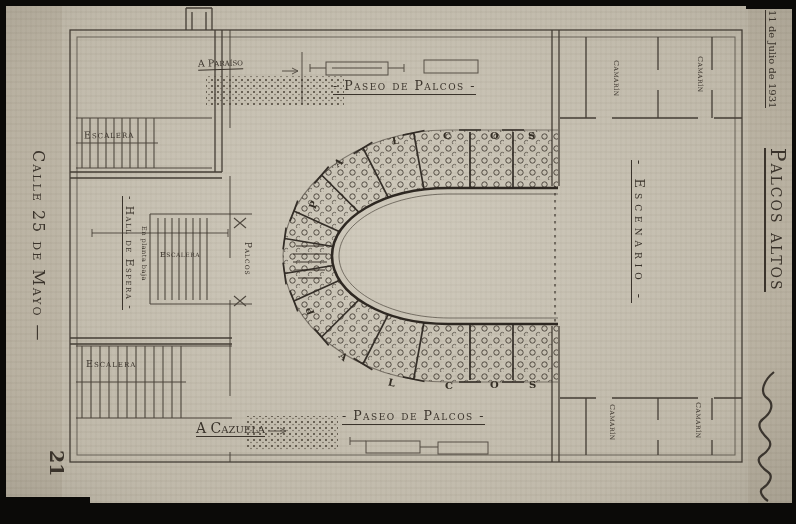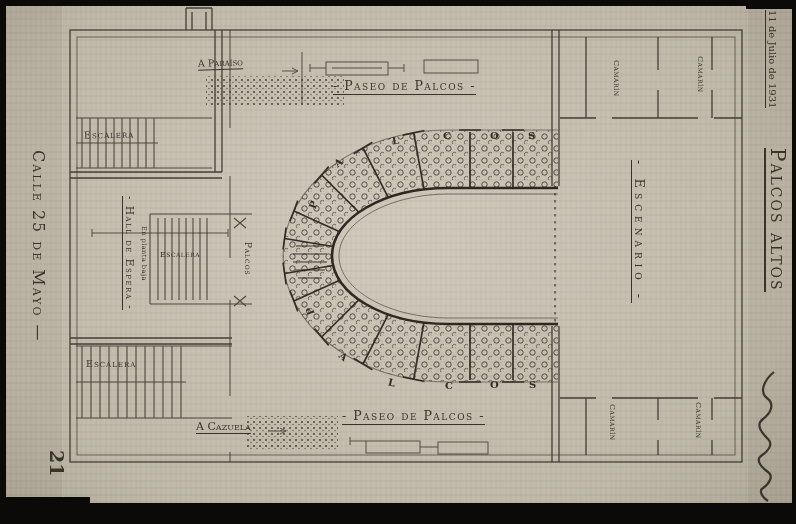--- a/index.html
+++ b/index.html
@@ -117,21 +117,21 @@
 <div class="lbl sc ul" style="left:333px;top:80px;font-size:12.5px;letter-spacing:1.5px;">- Paseo de Palcos -</div>
 <div class="lbl sc ul" style="left:342px;top:410px;font-size:12.5px;letter-spacing:1.5px;">- Paseo de Palcos -</div>
 <div class="lbl v sc ul" style="left:646px;top:160px;font-size:13px;letter-spacing:5px;">- Escenario -</div>
 <div class="lbl v sc ul" style="left:135px;top:196px;font-size:10.5px;letter-spacing:1.5px;">- Hall de Espera -</div>
 <div class="lbl v" style="left:147px;top:226px;font-size:6.5px;letter-spacing:.5px;">En planta baja</div>
 <div class="lbl v sc" style="left:252px;top:242px;font-size:8.5px;letter-spacing:1px;">Palcos</div>
 <div class="lbl sc" style="left:84px;top:130px;font-size:9.5px;letter-spacing:1px;transform:rotate(-1deg);">Escalera</div>
 <div class="lbl sc" style="left:160px;top:251px;font-size:8px;letter-spacing:.5px;">Escalera</div>
 <div class="lbl sc" style="left:86px;top:359px;font-size:9.5px;letter-spacing:1px;">Escalera</div>
 <div class="lbl sc ul" style="left:198px;top:58px;font-size:9.5px;transform:rotate(-2deg);">A Paraíso</div>
-<div class="lbl sc ul" style="left:196px;top:421px;font-size:11px;">A Cazuela</div>
+<div class="lbl sc ul" style="left:196px;top:421px;font-size:14px;">A Cazuela</div>
 
 <div class="lbl v sc" style="left:620px;top:60px;font-size:8px;letter-spacing:.5px;">Camarín</div>
 <div class="lbl v sc" style="left:704px;top:56px;font-size:8px;letter-spacing:.5px;">Camarín</div>
 <div class="lbl v sc" style="left:616px;top:404px;font-size:8px;letter-spacing:.5px;">Camarín</div>
 <div class="lbl v sc" style="left:702px;top:402px;font-size:8px;letter-spacing:.5px;">Camarín</div>
 
 <span class="bl" style="left:310px;top:200px;transform:rotate(-70deg);">P</span>
 <span class="bl" style="left:335px;top:158px;transform:rotate(-40deg);">A</span>
 <span class="bl" style="left:392px;top:136px;transform:rotate(-8deg);">L</span>
 <span class="bl" style="left:443px;top:131px;">C</span>

